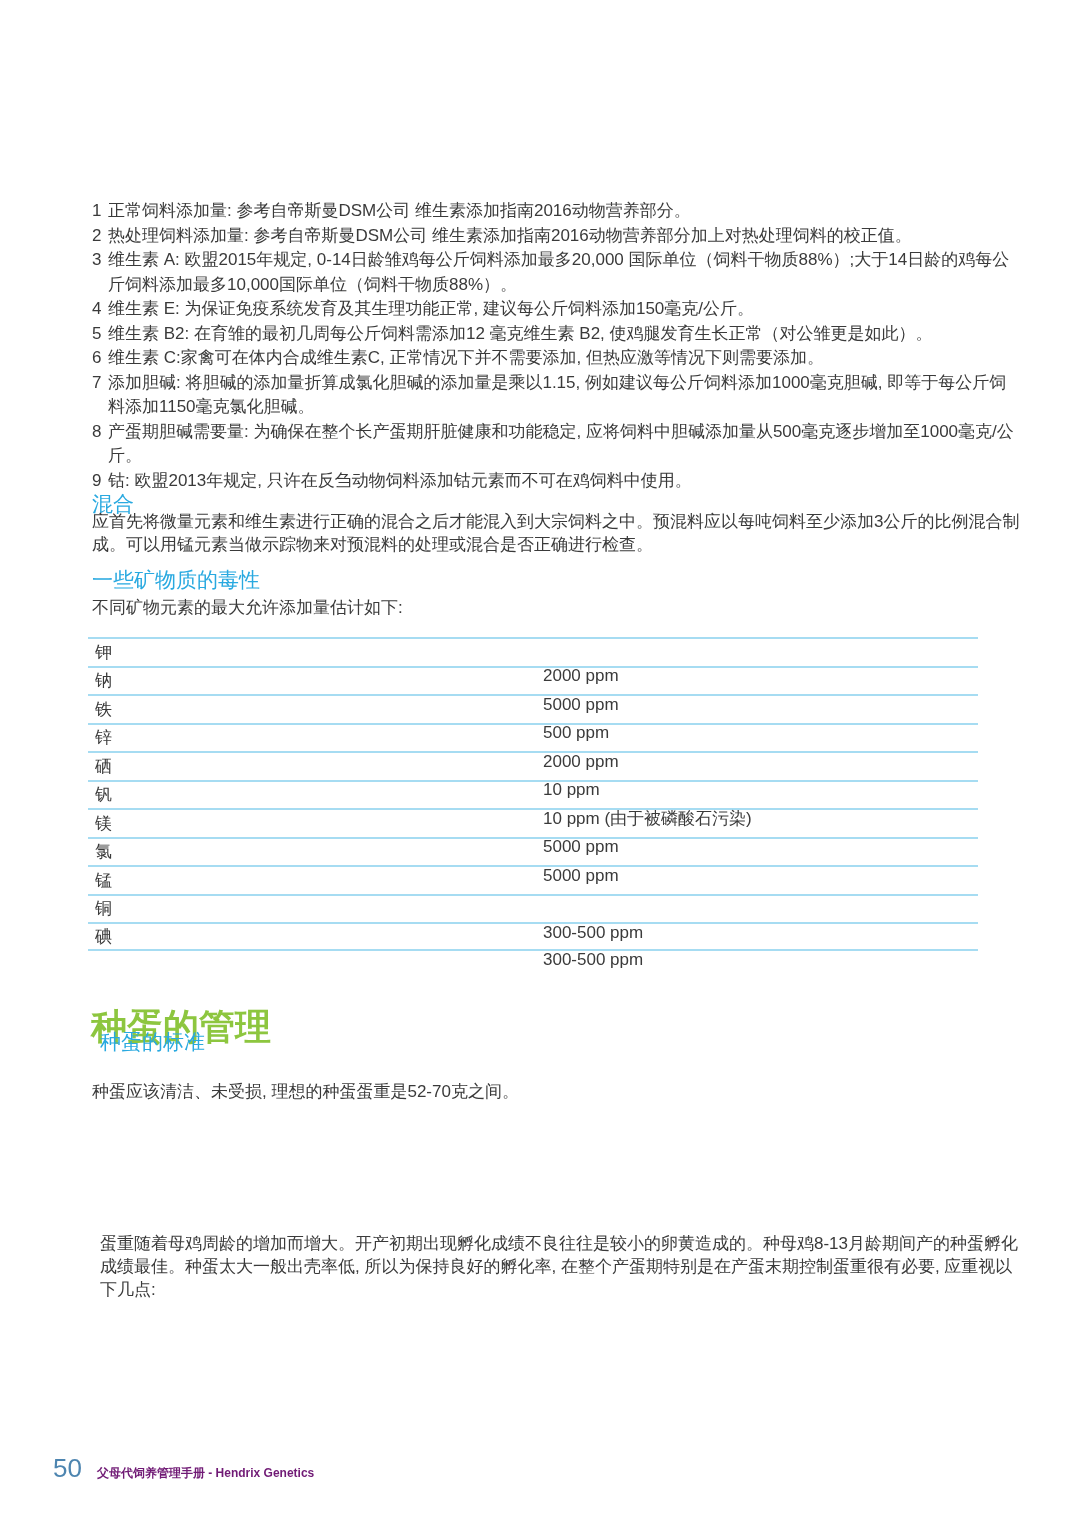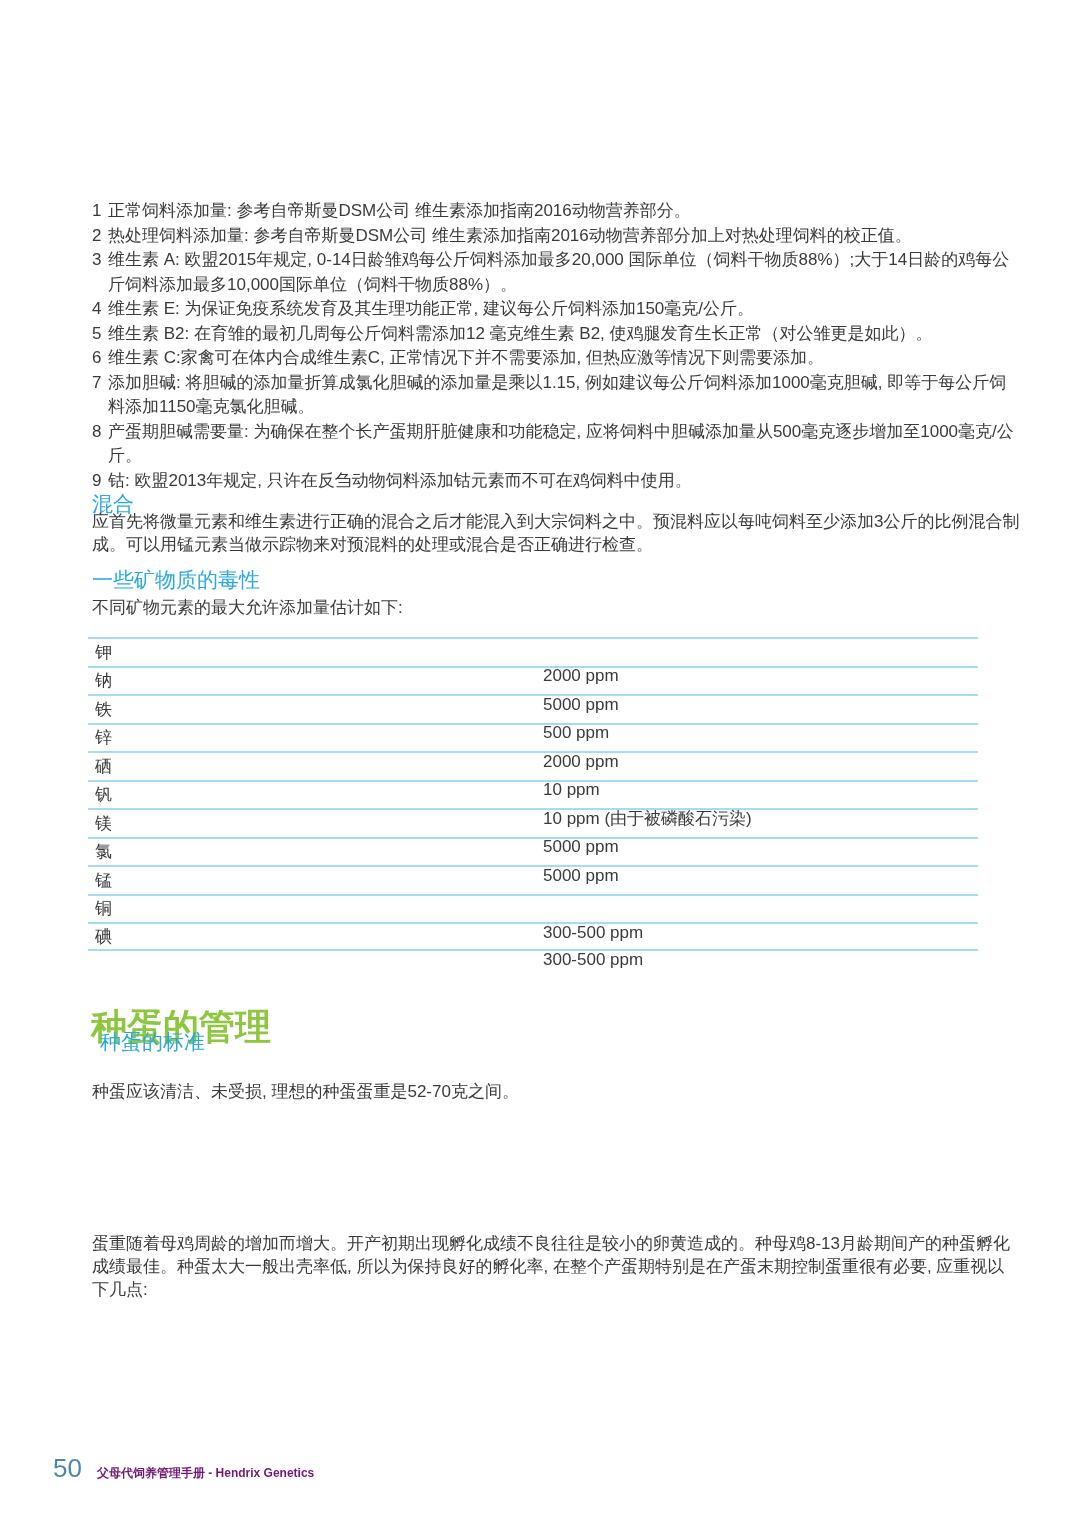--- a/index.html
+++ b/index.html
@@ -74,21 +74,21 @@
     left: 91px;
     top: 1006px;
     color: #8dc63f;
     font-size: 36px;
     font-weight: bold;
     line-height: 1.15;
   }
 
   .p-standards-1 { top: 1080px; }
   .p-standards-2 { top: 1141px; }
-  .p-standards-3 { top: 1232px; }
+  .p-standards-3 { top: 1232px; margin-left: 8px; }
 
   
   .footer {
     position: absolute;
     left: 53px;
     top: 1455px;
     display: flex;
     align-items: baseline;
     gap: 15px;
     text-align: center;

